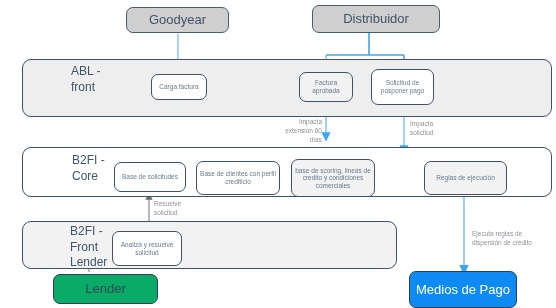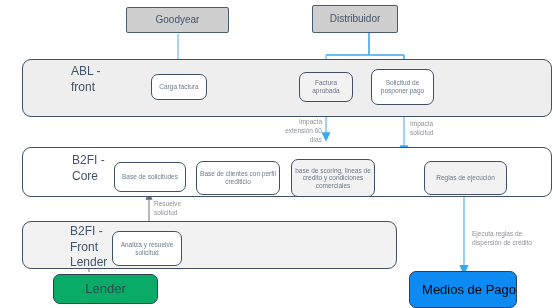--- a/index.html
+++ b/index.html
@@ -33,22 +33,22 @@
     justify-content: center;
     text-align: center;
     line-height: 1.18;
     color: #3d4f63;
   }
 
   
   .actor {
     background: #cfcfcf;
     border: 1px solid #4a5c73;
-    border-radius: 2px;
-    font-size: 10px;
+    border-radius: 7px;
+    font-size: 13px;
     color: #41536a;
   }
 
   
   .lane {
     border: 1px solid #3f5068;
     border-radius: 9px;
     display: block;
   }
   .lane-shaded { background: #eeeeee; }
@@ -82,21 +82,21 @@
     padding: 2px 3px;
   }
 
   
   .term {
     border: 1px solid #2f4056;
     border-radius: 7px;
     font-size: 13px;
   }
   .term-green { background: #0aab67; color: #2e4a52; }
-  .term-blue  { background: #0d8bf2; color: #000000; justify-content: flex-end; }
+  .term-blue  { background: #0d8bf2; color: #ffffff; }
 
   
   .caption {
     position: absolute;
     font-size: 6.5px;
     color: #8d9298;
     line-height: 1.35;
     white-space: pre-line;
   }
   .caption.right { text-align: right; }
@@ -132,21 +132,21 @@
 
     <path d="M89,272 L89,255" stroke="#8a8a8a" stroke-width="1.2" fill="none" marker-end="url(#ah-grey)"></path>
 
     <path d="M464,196 L464,270" stroke="#7fc4f2" stroke-width="1.6" fill="none" marker-end="url(#ah-blue)"></path>
   </svg>
 
   <div class="node actor" style="left:126px; top:7px; width:103px; height:26px;">
     <span>Goodyear</span>
   </div>
 
-  <div class="node actor" style="left:312px; top:5px; width:86px; height:28px;">
+  <div class="node actor" style="left:312px; top:5px; width:128px; height:28px;">
     <span>Distribuidor</span>
   </div>
 
   <div class="node lane lane-shaded" style="left:22px; top:59px; width:530px; height:58px;"></div>
   <div class="lane-title" style="left:31px; top:64px; width:90px;">ABL -
 front</div>
 
   <div class="node chip" style="left:151px; top:74px; width:56px; height:26px;">
     <span>Carga factura</span>
   </div>

